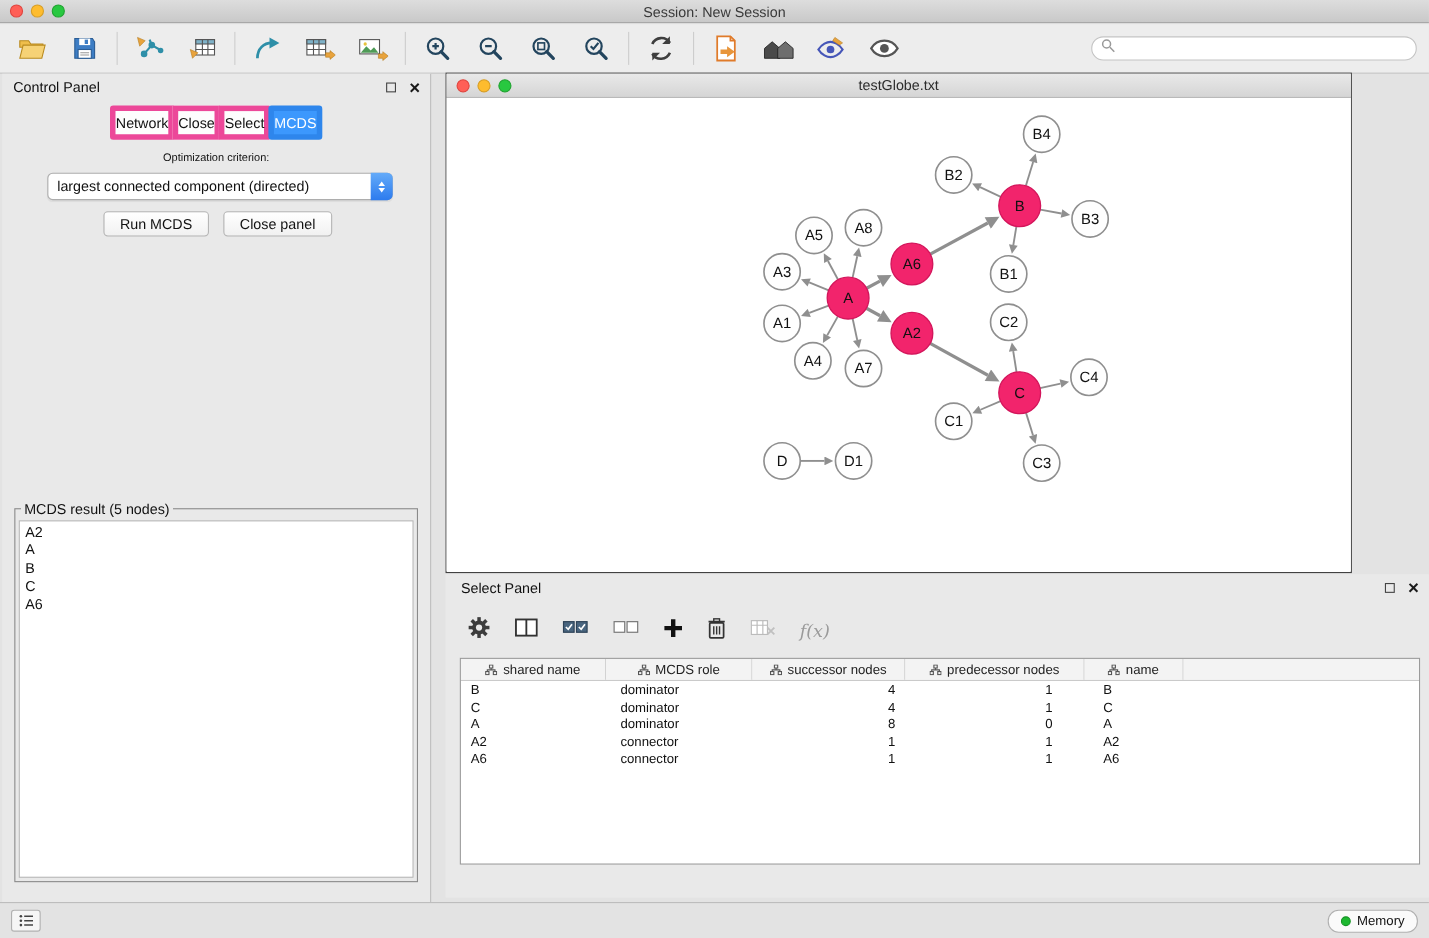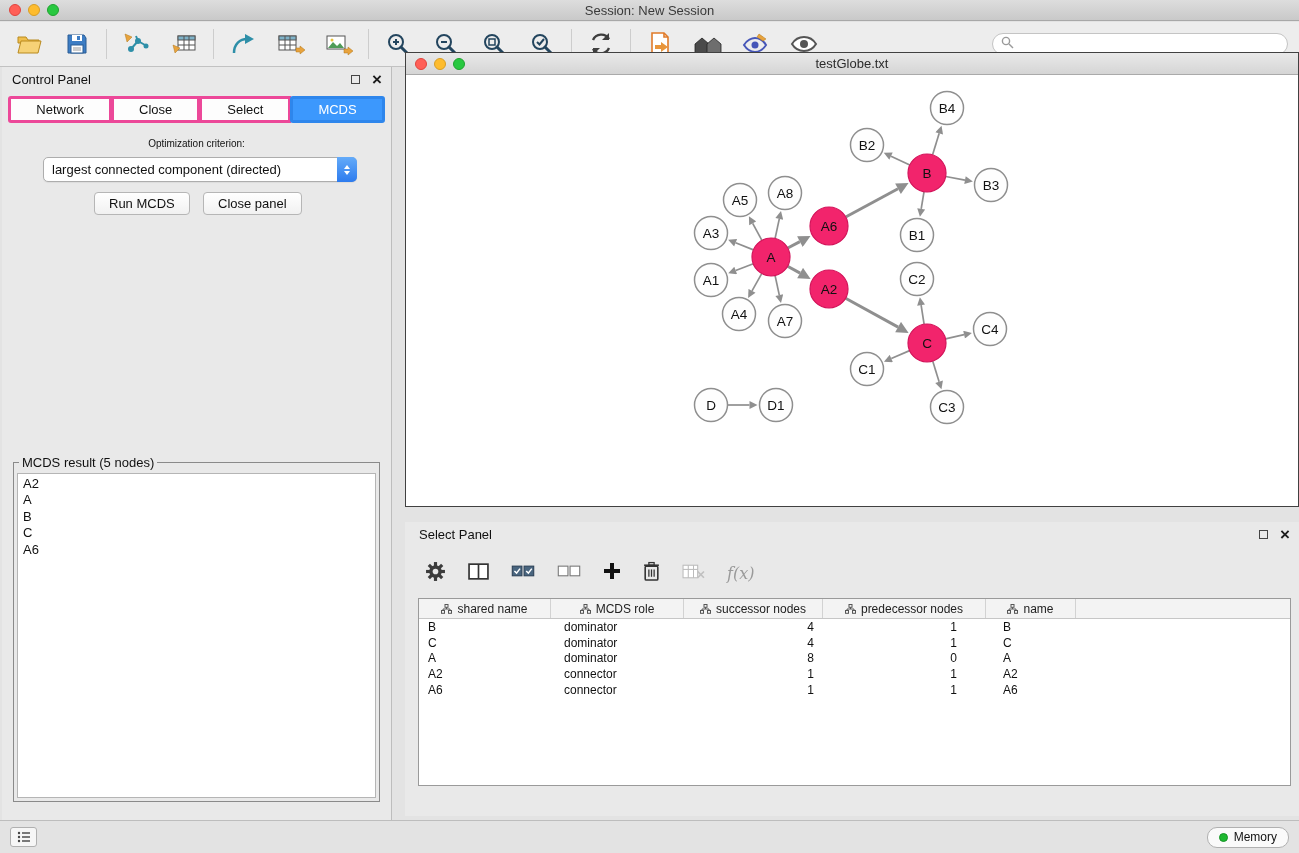--- a/index.html
+++ b/index.html
@@ -26,39 +26,39 @@
   .search-input{border:none;outline:none;flex:1;font-size:12px;background:transparent;font-family:"Liberation Sans",sans-serif}
 
   
   .control-panel{position:absolute;left:2px;top:67px;width:390px;height:753px;background:#e9e9e9;border-right:1px solid #bdbdbd}
   .panel-header{height:24px;display:flex;align-items:center;position:relative}
   .panel-title{font-size:13px;color:#111;padding-left:10px}
   .panel-controls{position:absolute;right:9px;top:0;bottom:0;display:flex;gap:12px;align-items:center}
   .float-icon{width:9px;height:9px;border:1.4px solid #444;display:inline-block}
   .close-icon{font-size:17px;font-weight:bold;color:#1a1a1a;line-height:1}
   .cp-tabs{position:absolute;top:29px;left:0;right:0;display:flex;justify-content:center}
-  .cp-tab{font-size:13px;padding:3px 25px;background:#fdfdfd;border:3px solid #ec4899;margin-left:-1px;color:#111;cursor:default}
+  .cp-tab{font-size:13px;padding:3px 0;background:#fdfdfd;border:5px solid #ec4899;margin-left:-1px;color:#111;cursor:default}
   .cp-tab:first-child{border-radius:3px 0 0 3px;margin-left:0}
   .cp-tab.active{background:#3C98FD;border-color:#2E86EC;color:#fff;border-radius:3px}
   .opt-label{position:absolute;top:71px;left:0;right:0;text-align:center;font-size:10px;color:#111}
   .combo{position:absolute;left:41px;top:90px;width:314px;height:25px;background:#fff;border:1px solid #adadad;border-radius:5px;display:flex;align-items:center;box-shadow:0 1px 1px rgba(0,0,0,.06)}
   .combo-text{flex:1;font-size:13px;padding-left:8px;color:#111;white-space:nowrap;overflow:hidden}
   .combo-btn{width:20px;height:25px;margin:-1px -1px -1px 0;border-radius:0 5px 5px 0;background:linear-gradient(#64ABF9,#2D7BEE);display:flex;flex-direction:column;align-items:center;justify-content:center;gap:2px}
   .tri-up{width:0;height:0;border-left:3.5px solid transparent;border-right:3.5px solid transparent;border-bottom:4.5px solid #fff}
   .tri-down{width:0;height:0;border-left:3.5px solid transparent;border-right:3.5px solid transparent;border-top:4.5px solid #fff}
   .cp-btn{position:absolute;height:23px;background:linear-gradient(#ffffff,#f1f1f1);border:1px solid #b6b6b6;border-radius:4px;font-size:13px;color:#111;display:flex;align-items:center;justify-content:center;padding:0 14px;cursor:default}
   .run-btn{left:92px;top:125px}
   .close-panel-btn{left:201px;top:125px}
   .mcds-fieldset{position:absolute;left:11px;right:11px;top:388px;bottom:18px;border:1px solid #8a8a8a;padding:3px;background:transparent}
   .mcds-fieldset legend{font-size:13px;color:#111;padding:0 3px;margin-left:2px}
   .mcds-list{width:100%;height:100%;background:#fff;border:1px solid #b5b5b5;overflow:auto;padding:2px 0}
   .mcds-item{font-size:13px;color:#111;padding:0 5px;line-height:16.4px}
 
   
-  .net-window{position:absolute;left:405px;top:52px;width:894px;height:455px;border:1px solid #414141;background:#fff}
+  .net-window{position:absolute;left:405px;top:66px;width:824px;height:455px;border:1px solid #414141;background:#fff}
   .net-titlebar{height:22px;background:linear-gradient(#e9e9e9,#d5d5d5);border-bottom:1px solid #aaa;display:flex;align-items:center;position:relative}
   .net-title{position:absolute;left:0;right:0;text-align:center;font-size:13px;color:#2c2c2c}
   .net-canvas{position:relative;width:100%;height:430px;background:#fff;overflow:hidden}
   .net-canvas svg{position:absolute;left:0;top:0}
 
   
   .table-panel{position:absolute;left:405px;top:522px;width:894px;height:294px;background:#e9e9e9}
   .tp-toolbar{position:absolute;left:20px;top:34px;height:34px;display:flex;align-items:center;gap:22px}
   .fx-label{font-family:"DejaVu Serif",serif;font-style:italic;color:#9a9a9a;font-size:16px}
   .table-box{position:absolute;left:13px;top:76px;width:873px;height:188px;background:#fff;border:1px solid #9a9a9a;overflow:hidden}

